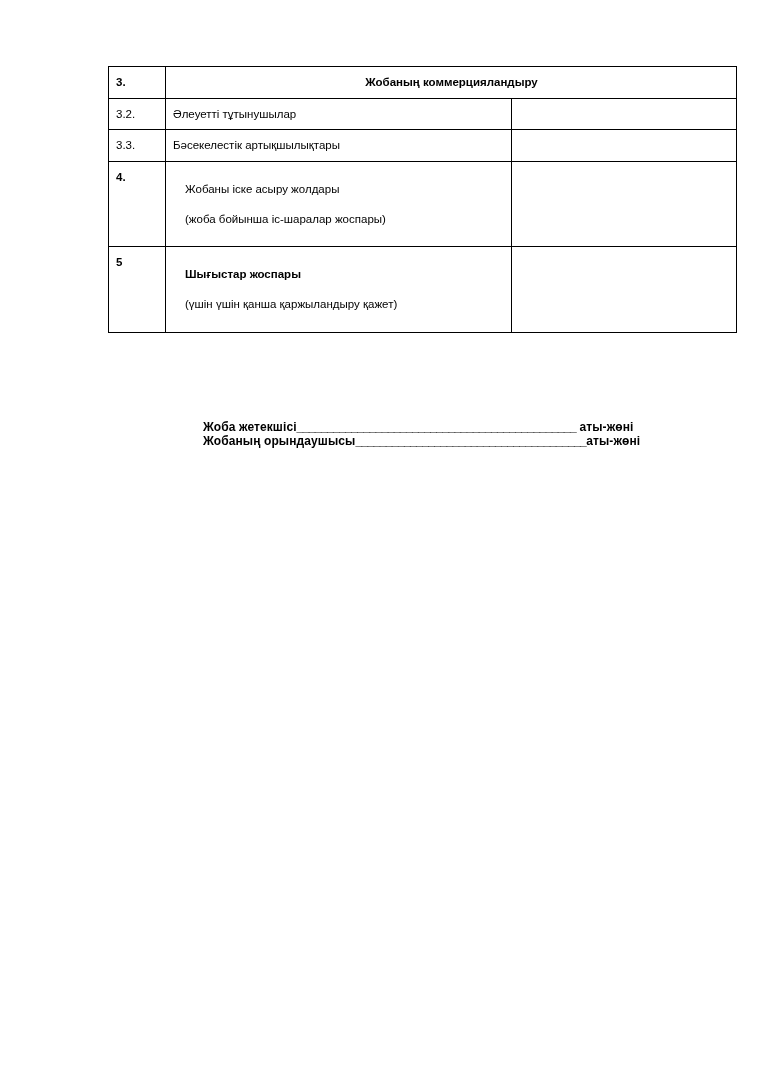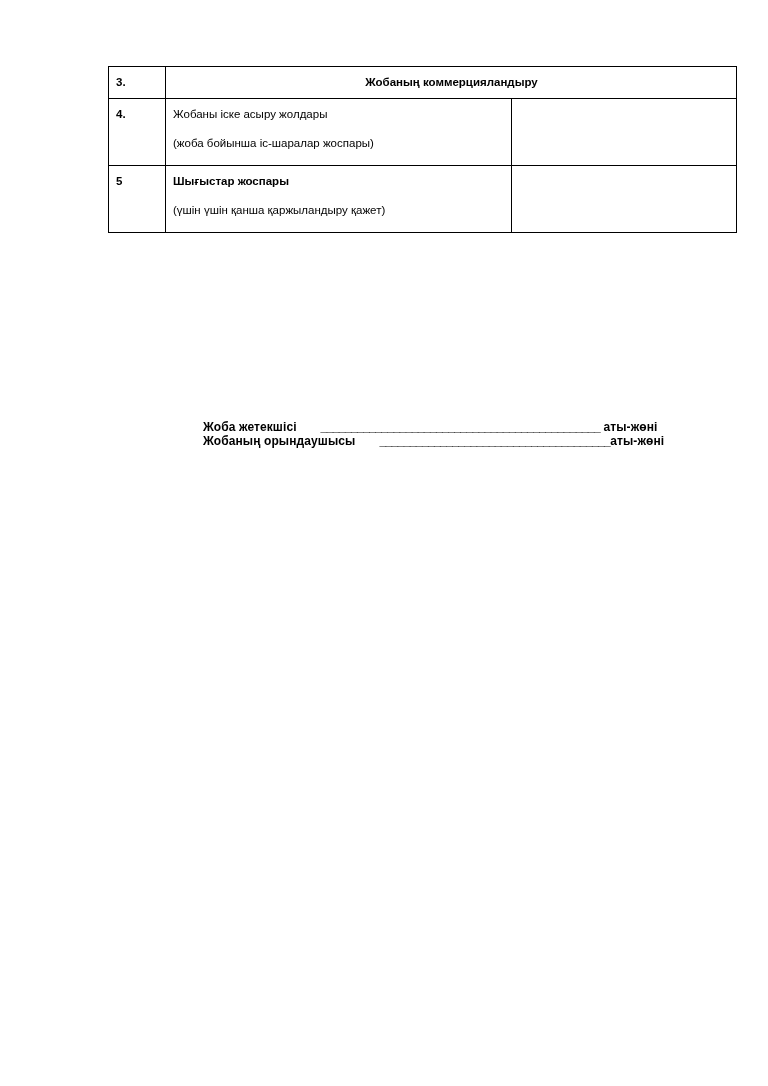--- a/index.html
+++ b/index.html
@@ -45,61 +45,71 @@
   .bold { font-weight: bold; }
   .header-cell {
     text-align: center;
     font-weight: bold;
     font-size: 12px;
     padding-top: 9px;
     padding-bottom: 9px;
   }
   .row-tall td { height: 52px; }
   .cell-block p {
-    margin: 0;
+    margin: 12px;
   }
   .cell-block p + p {
     margin-top: 13px;
   }
 
   .signatures {
     position: absolute;
     left: 108px;
     top: 420px;
     width: 628px;
   }
   .sig-line {
     font-size: 12px;
     font-weight: bold;
     white-space: nowrap;
     letter-spacing: 0.1px;
   }
   .sig-line.first { padding-left: 95px; }
   .sig-line.second { padding-left: 95px; }
-  .sig-rule { font-weight: bold; letter-spacing: -0.6px; padding-left: 24px; }
+  .sig-rule { font-weight: bold; letter-spacing: -0.6px; }
 </style>
 </head>
 <body>
 
 <div class="page">
 
   <table class="doc-table">
     <colgroup>
       <col class="col-num">
       <col class="col-text">
       <col class="col-blank">
     </colgroup>
     <tbody>
       <tr>
         <td class="cell-num bold">3.</td>
         <td class="header-cell" colspan="2">Жобаның коммерцияландыру</td>
       </tr>
 
 
+      <tr>
+        <td class="cell-num">3.2.</td>
+        <td>Әлеуетті тұтынушылар</td>
+        <td></td>
+      </tr>
 
+      <tr>
+        <td class="cell-num">3.3.</td>
+        <td>Бәсекелестік артықшылықтары</td>
+        <td></td>
+      </tr>
 
       <tr class="row-tall">
         <td class="cell-num bold">4.</td>
         <td class="cell-block">
           <p>Жобаны іске асыру жолдары</p>
           <p>(жоба бойынша іс-шаралар жоспары)</p>
         </td>
         <td></td>
       </tr>
 

